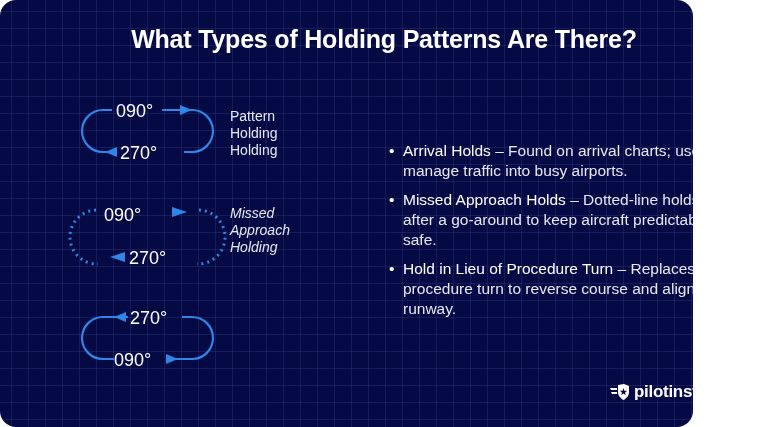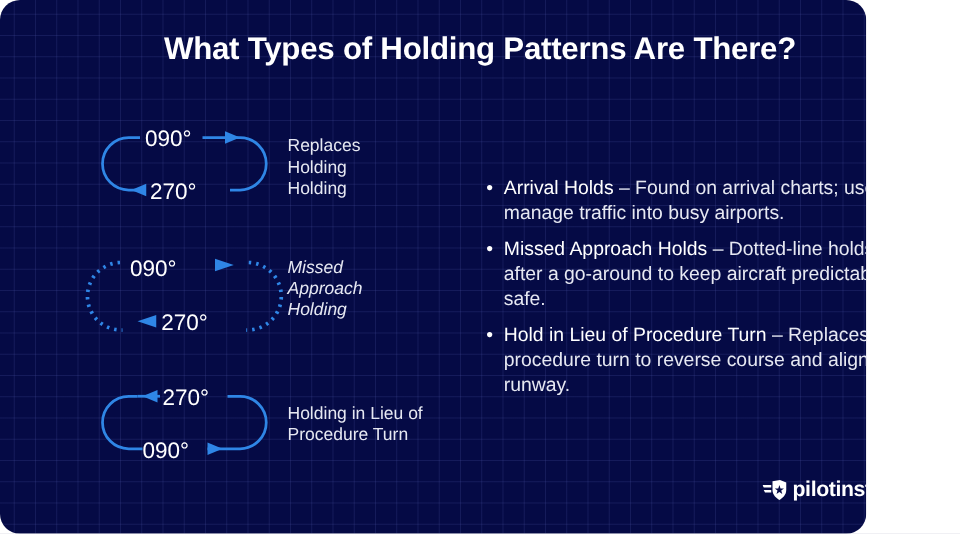--- a/index.html
+++ b/index.html
@@ -40,21 +40,21 @@
   <div class="diagram" style="left:82px;top:100px;width:260px;height:70px;">
     <svg width="140" height="70">
       <path d="M 30 10 L 21 10 A 20 20 0 0 0 21 52 L 32 52" fill="none" stroke="#2f86e6" stroke-width="2.2"></path>
       <path d="M 80 10 L 110 10 A 20 20 0 0 1 110 52 L 102 52" fill="none" stroke="#2f86e6" stroke-width="2.2"></path>
       <polygon points="98,5 110,10 98,15" fill="#2f86e6"></polygon>
       <polygon points="35,47 23,52 35,57" fill="#2f86e6"></polygon>
     </svg>
     <div class="hdg" style="left:34px;top:2px;">090°</div>
     <div class="hdg" style="left:38px;top:44px;">270°</div>
     <div class="dlabel" style="left:148px;top:8px;">
-      <div>Replaces</div>
+      <div>Pattern</div>
       <div>Holding</div>
       <div>Holding</div>
     </div>
   </div>
 
   <div class="diagram" style="left:82px;top:202px;width:260px;height:70px;">
     <svg width="140" height="70">
       <path d="M 14 8 A 24 24 0 0 0 16 62" fill="none" stroke="#2f86e6" stroke-width="3" stroke-dasharray="2 4"></path>
       <path d="M 117 8 A 24 24 0 0 1 115 62" fill="none" stroke="#2f86e6" stroke-width="3" stroke-dasharray="2 4"></path>
       <polygon points="90,5 105,10 90,15" fill="#2f86e6"></polygon>
@@ -72,24 +72,20 @@
   <div class="diagram" style="left:82px;top:306px;width:300px;height:70px;">
     <svg width="140" height="70">
       <path d="M 28 11 L 21 11 A 20 20 0 0 0 21 53 L 32 53" fill="none" stroke="#2f86e6" stroke-width="2.2"></path>
       <path d="M 46 11 L 28 11" fill="none" stroke="#2f86e6" stroke-width="2.2"></path>
       <path d="M 100 11 L 110 11 A 20 20 0 0 1 110 53 L 84 53" fill="none" stroke="#2f86e6" stroke-width="2.2"></path>
       <polygon points="44,6 32,11 44,16" fill="#2f86e6"></polygon>
       <polygon points="84,48 96,53 84,58" fill="#2f86e6"></polygon>
     </svg>
     <div class="hdg" style="left:48px;top:3px;">270°</div>
     <div class="hdg" style="left:32px;top:45px;">090°</div>
-    <div class="dlabel" style="left:148px;top:16px;">
-      <div>Holding in Lieu of</div>
-      <div>Procedure Turn</div>
-    </div>
   </div>
 
   <div class="bullets">
     <div class="bullet">
       <span class="dot">•</span>
       <b>Arrival Holds</b><span> – Found on arrival charts; used to manage traffic into busy airports.</span>
     </div>
     <div class="bullet">
       <span class="dot">•</span>
       <b>Missed Approach Holds</b><span> – Dotted-line holds used after a go-around to keep aircraft predictable and safe.</span>

